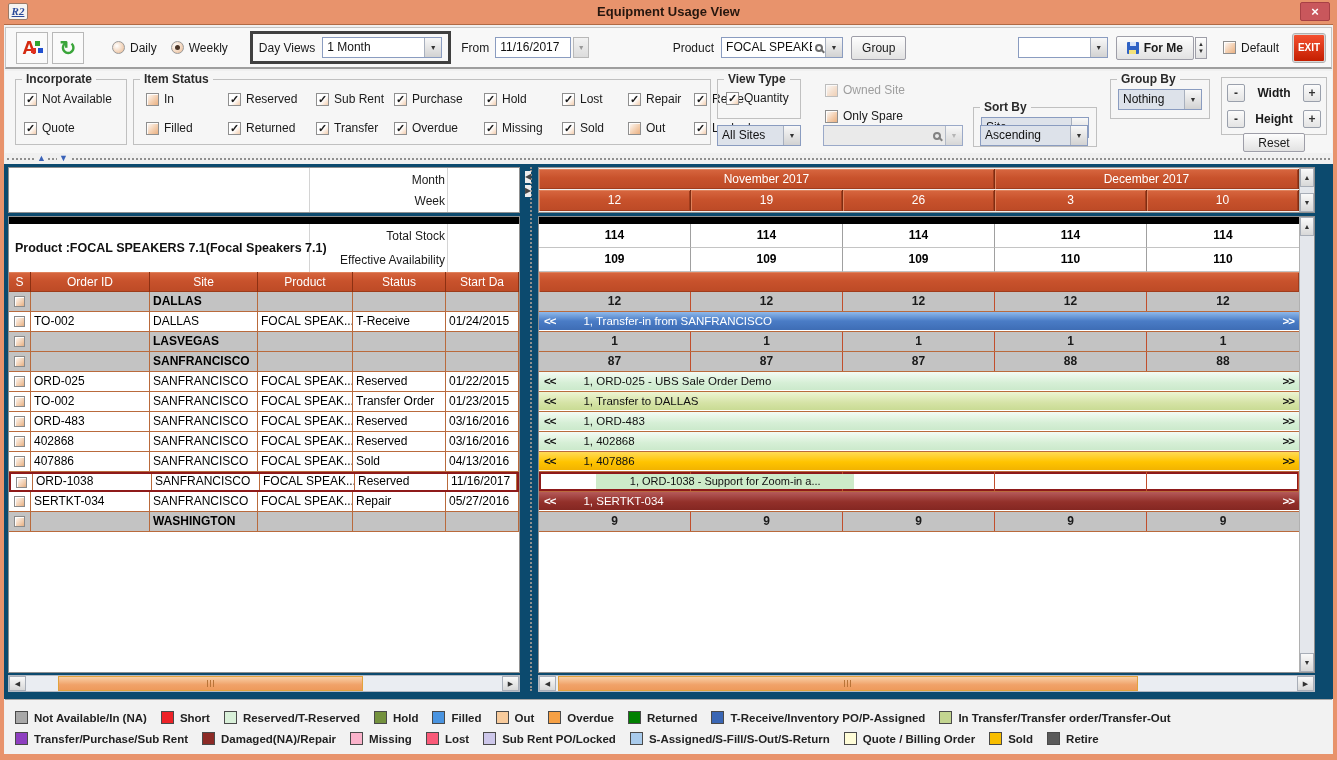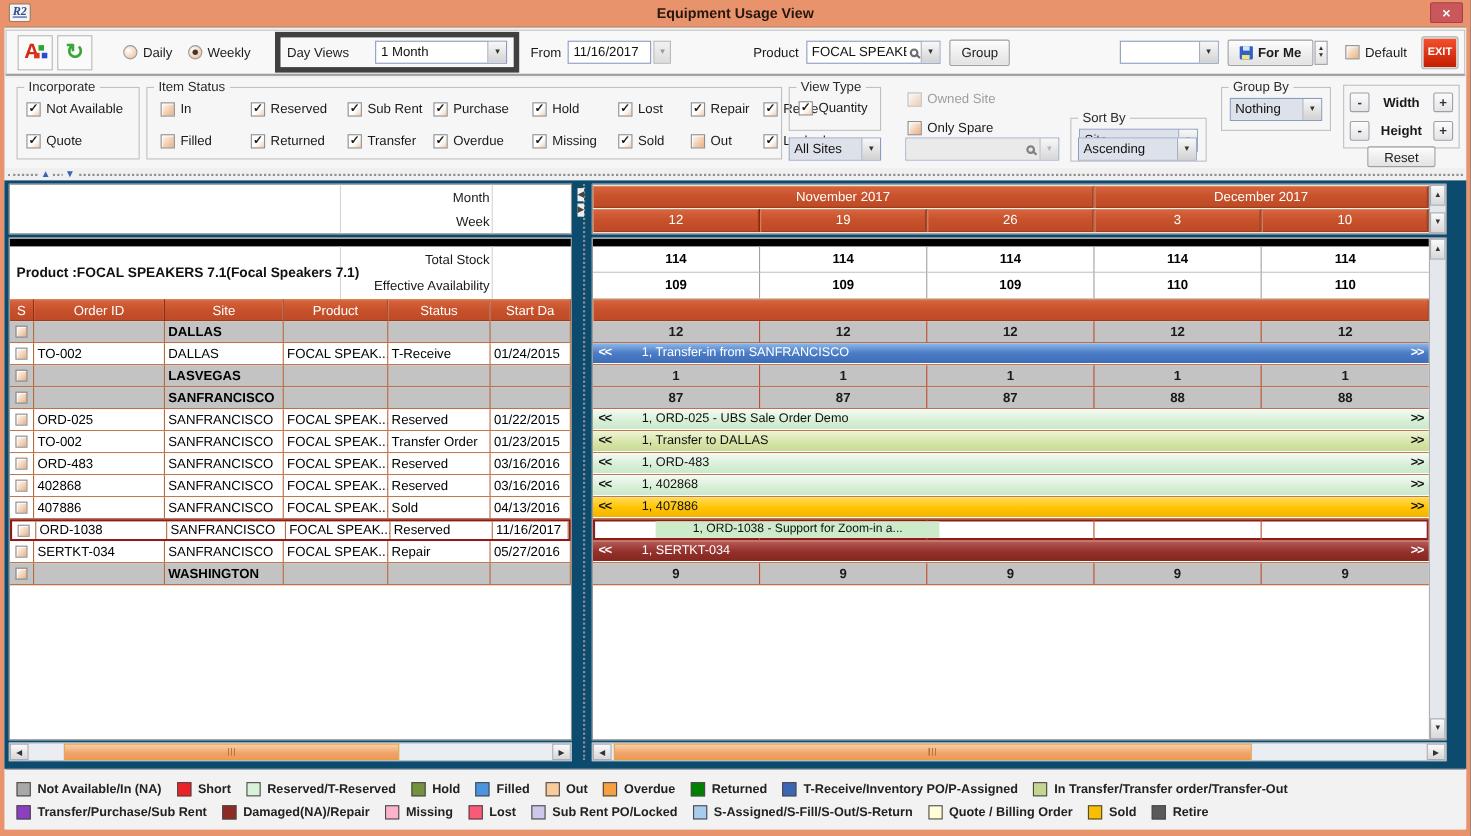--- a/index.html
+++ b/index.html
@@ -20,21 +20,21 @@
   .icon-btn { width:32px; height:32px; background:#FAFAFA; border:1px solid #B8B8B8; margin-right:4px; position:relative; display:flex; align-items:center; justify-content:center; }
   .a-glyph { font-size:19px; font-weight:bold; color:#D42A10; line-height:19px; margin-right:6px; }
   .sq { position:absolute; width:5px; height:5px; }
   .sq.g { right:7px; top:8px; background:#2FA52F; }
   .sq.r { right:11px; top:15px; background:#E03020; }
   .sq.b { right:4px; top:15px; background:#2050D0; }
   .refresh-glyph { font-size:20px; font-weight:bold; color:#3AA53A; }
   .radio-item { display:flex; align-items:center; gap:5px; font-size:12px; color:#1A1A1A; margin-right:14px; }
   .radio { width:13px; height:13px; border-radius:50%; border:1px solid #9A9A9A; background:radial-gradient(circle at 35% 35%, #FFFFFF, #EFC9A9 75%, #E2AE85); position:relative; }
   .radio.sel::after { content:""; position:absolute; left:3px; top:3px; width:5px; height:5px; border-radius:50%; background:#4A3426; }
-  #dayviews-box { display:flex; align-items:center; gap:24px; border:5px solid #404040; padding:3px 6px; margin:0 10px 0 8px; }
+  #dayviews-box { display:flex; align-items:center; gap:7px; border:3px solid #404040; padding:3px 6px; margin:0 10px 0 8px; }
   .lbl { font-size:12px; color:#1A1A1A; white-space:nowrap; }
   .combo { display:inline-flex; height:21px; border:1px solid #8A9CC0; background:#FFF; align-items:stretch; }
   .combo-field { flex:1; font-size:12px; color:#111; line-height:19px; padding:0 4px; overflow:hidden; white-space:nowrap; display:flex; align-items:center; }
   .combo.grayf .combo-field { background:#DDE2EA; }
   .combo-arrow { width:17px; background:linear-gradient(#F8F8F8,#D2D2D2); border-left:1px solid #A8B0BE; display:flex; align-items:center; justify-content:center; font-size:7px; color:#333; }
   .mini-arrow { width:16px; height:21px; background:linear-gradient(#F2F2F2,#DCDCDC); border:1px solid #B8B8B8; margin-left:2px; display:flex; align-items:center; justify-content:center; font-size:7px; color:#999; }
   .mag { width:8px; height:8px; border:2px solid #6E6E6E; border-radius:50%; position:relative; flex:none; margin-left:3px; }
   .mag::after { content:""; position:absolute; width:5px; height:2px; background:#6E6E6E; right:-4px; bottom:-2px; transform:rotate(45deg); }
   .btn { height:24px; padding:0 10px; font-size:12px; color:#1A1A1A; background:linear-gradient(#FDFDFD,#E2E2E2); border:1px solid #9E9EA8; border-radius:2px; display:inline-flex; align-items:center; gap:5px; }
   .floppy-icon { width:12px; height:12px; background:#2F62C4; border-radius:1px; position:relative; }
@@ -45,21 +45,21 @@
   .check-item.disabled { color:#9E9E9E; }
   .check-item.disabled .cb { opacity:.55; }
   .cb { width:13px; height:13px; border:1px solid #8F8F8F; background:linear-gradient(135deg,#FDFDFD 0%,#F3CDAD 60%,#E9B183 100%); box-shadow:inset 1px 1px 0 rgba(255,255,255,.85); display:inline-flex; align-items:center; justify-content:center; flex:none; }
   .cb.checked { background:linear-gradient(135deg,#FFFFFF 55%,#F3CDAD 100%); }
   .tick { font-size:11px; font-weight:bold; color:#1A1A1A; line-height:11px; }
   #exit-btn { width:32px; height:28px; background:linear-gradient(#F45030,#C41E00); border:1px solid #D8D8D8; outline:1px solid #B0B0B0; color:#FFF; font-weight:bold; font-size:10px; border-radius:2px; margin-left:14px; }
 
   
   #filterbar { position:absolute; left:1px; top:46px; right:1px; height:82px; background:#F6F6F6; }
   .gbox { position:absolute; border:1px solid #C0C0C0; }
-  .gbox-title { position:absolute; top:-8px; left:6px; background:#F6F6F6; padding:0 4px; font-size:12px; font-weight:normal; color:#2A2A2A;text-align:right; }
+  .gbox-title { position:absolute; top:-8px; left:6px; background:#F6F6F6; padding:0 4px; font-size:12px; font-weight:bold; color:#2A2A2A;text-align:right; }
   #incorporate { left:10px; top:8px; width:112px; height:66px; }
   #incorporate-list { position:absolute; left:8px; top:12px; display:flex; flex-direction:column; gap:15px; }
   #item-status { left:128px; top:8px; width:578px; height:66px; }
   #item-status-grid { position:absolute; left:12px; top:12px; display:grid; grid-template-columns:82px 88px 78px 90px 78px 66px 66px auto; row-gap:15px; }
   #view-type { left:712px; top:8px; width:84px; height:40px; }
   #view-type .check-item { position:absolute; left:8px; top:11px; }
   #all-sites-combo { position:absolute; left:712px; top:54px; width:84px; }
   #owned-site { position:absolute; left:820px; top:12px; }
   #only-spare { position:absolute; left:820px; top:38px; }
   #spare-combo { position:absolute; left:818px; top:54px; width:140px; opacity:.85; }

